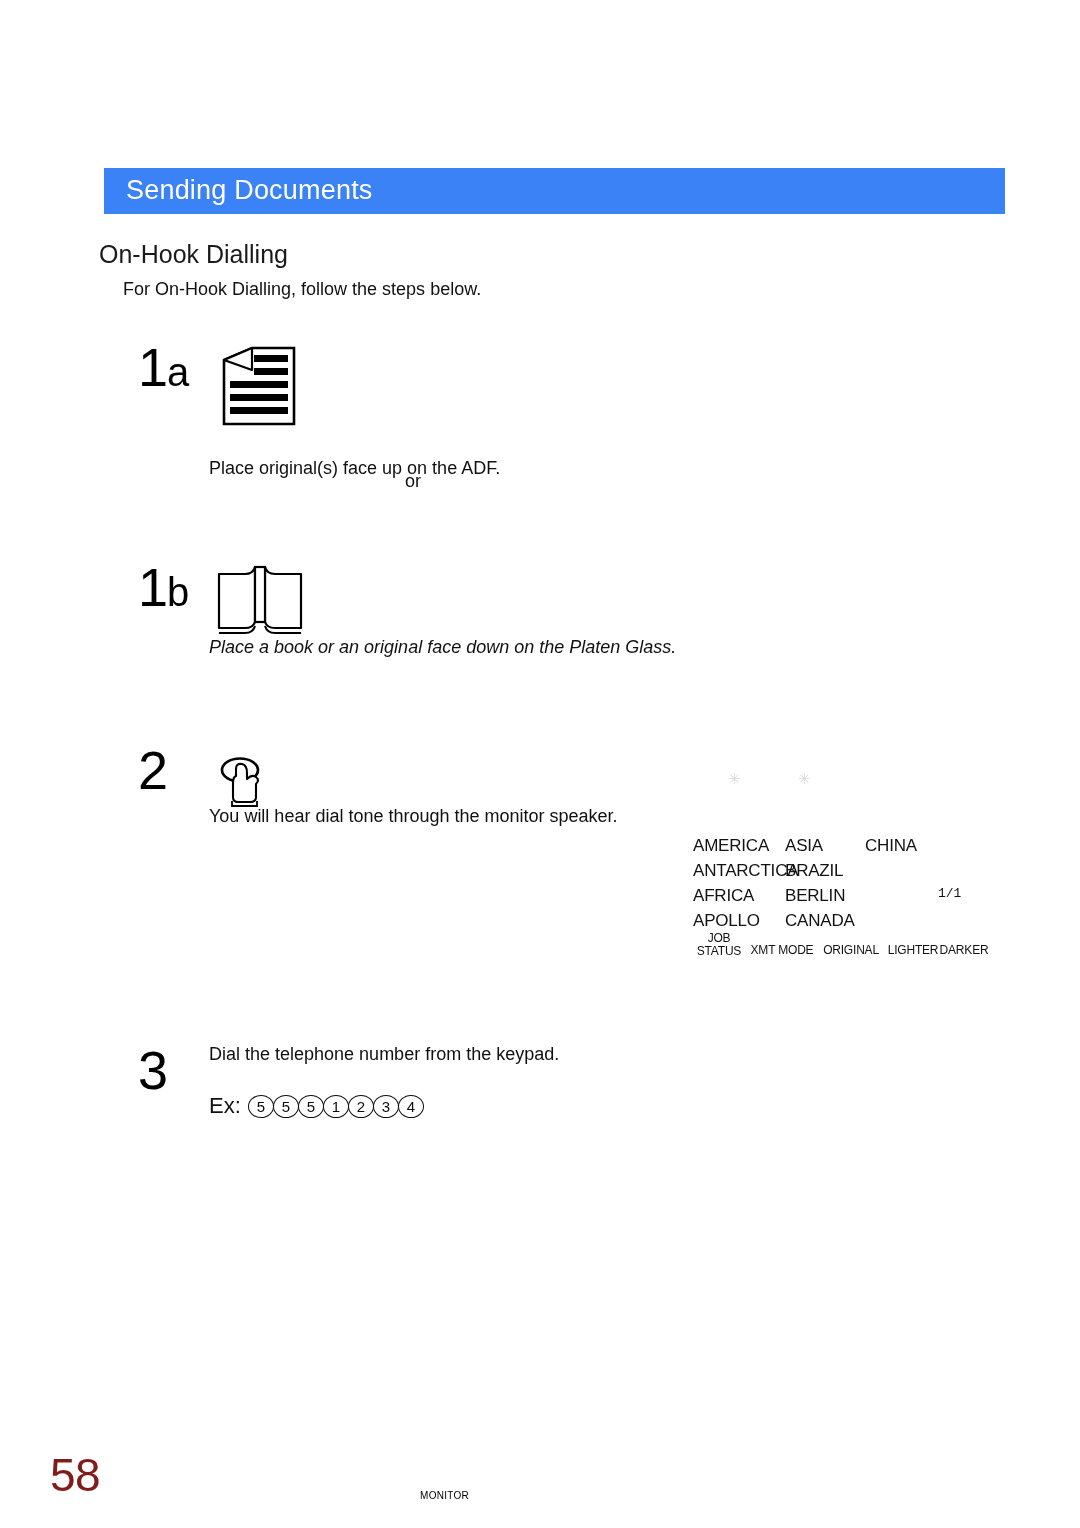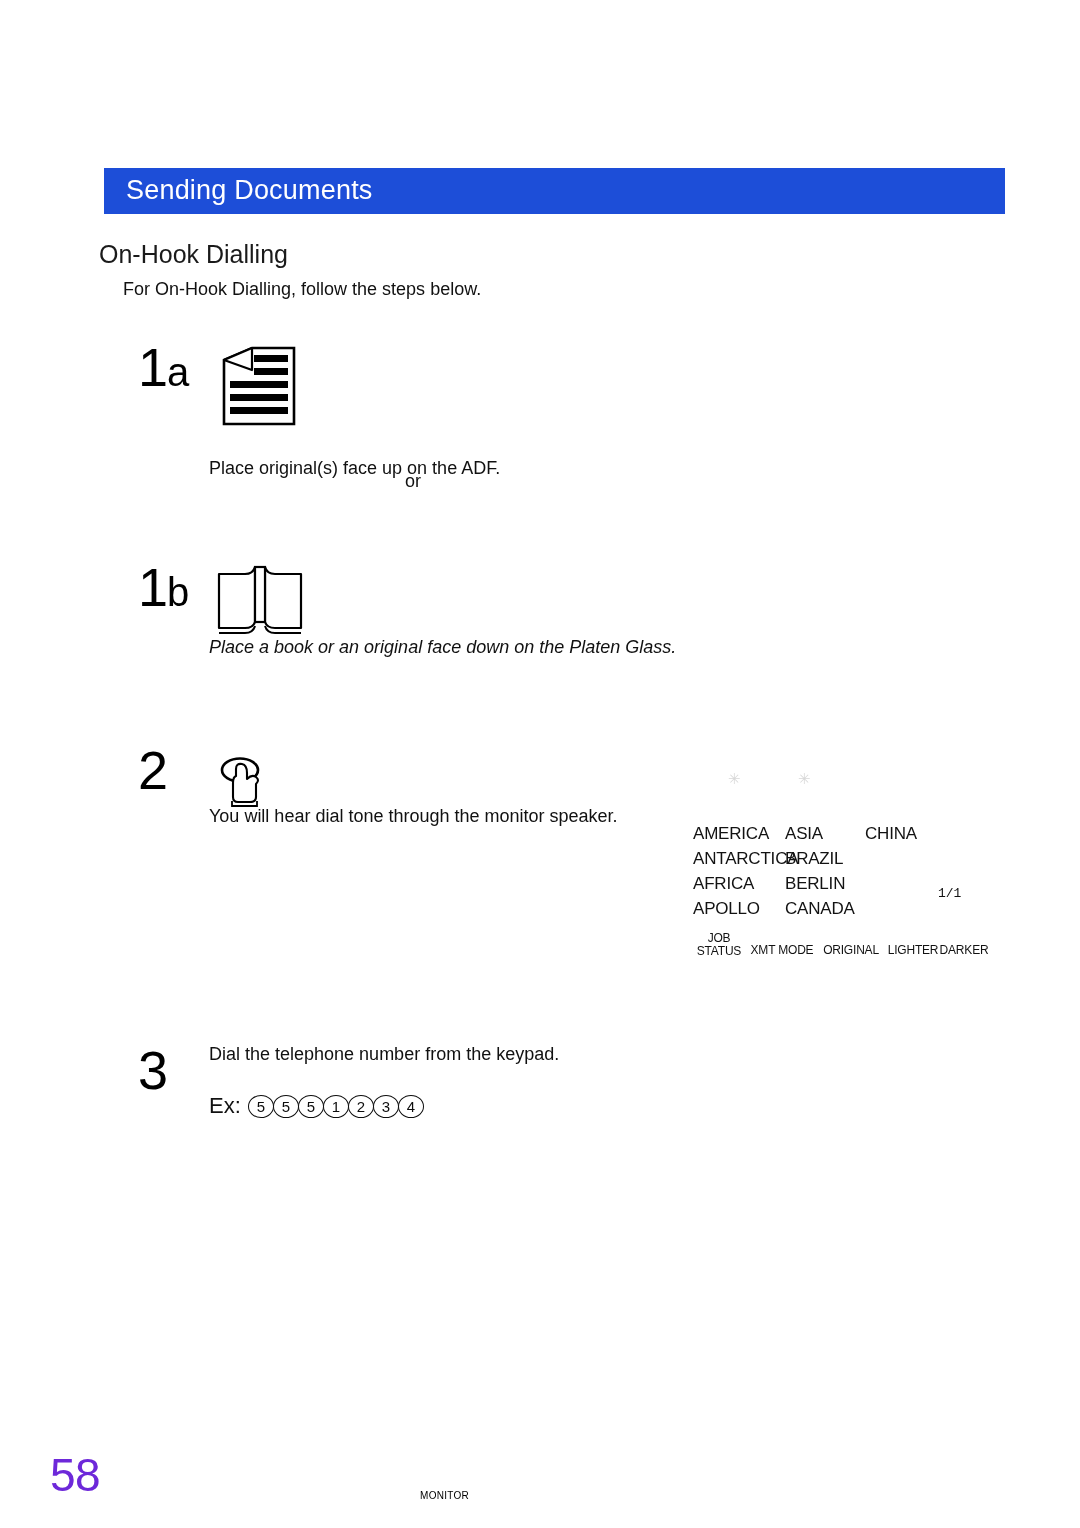--- a/index.html
+++ b/index.html
@@ -16,21 +16,21 @@
     overflow: hidden;
   }
 
   
   .header-bar {
     position: absolute;
     left: 104px;
     top: 168px;
     width: 901px;
     height: 46px;
-    background: #1d4ed8;
+    background: #3b82f6;
   }
   .header-title {
     position: absolute;
     left: 22px;
     top: 7px;
     font-size: 27px;
     color: #ffffff;
     letter-spacing: 0.2px;
     white-space: nowrap;
   }
@@ -154,21 +154,21 @@
     font-size: 15px;
     color: #d8d8d8;
     line-height: 1;
   }
   #lcd-mark-1 { left: 40px; top: 3px; }
   #lcd-mark-2 { left: 110px; top: 3px; }
 
   .lcd-grid {
     position: absolute;
     left: 5px;
-    top: 56px;
+    top: 68px;
     width: 285px;
   }
   .lcd-row {
     position: relative;
     height: 25px;
   }
   .lcd-cell {
     position: absolute;
     font-size: 17px;
     letter-spacing: -0.2px;
@@ -242,21 +242,21 @@
     background: #ffffff;
     box-sizing: border-box;
   }
 
   
   .page-number {
     position: absolute;
     left: 50px;
     top: 1448px;
     font-size: 46px;
-    color: #6d28d9;
+    color: #7f1d1d;
     letter-spacing: -0.5px;
   }
 </style>
 </head>
 <body>
 
 <div class="header-bar">
   <div class="header-title">Sending Documents</div>
 </div>
 

